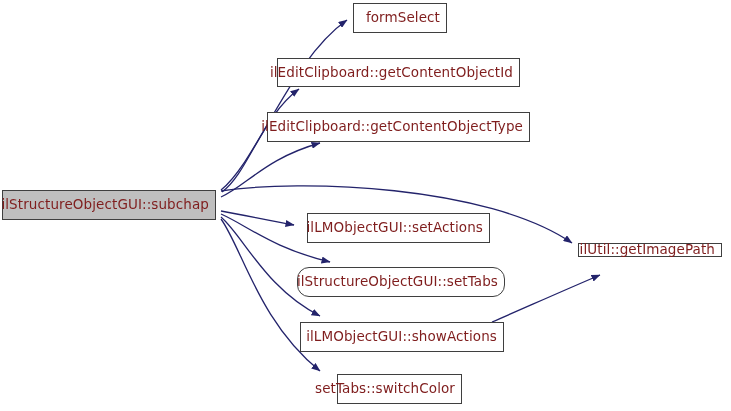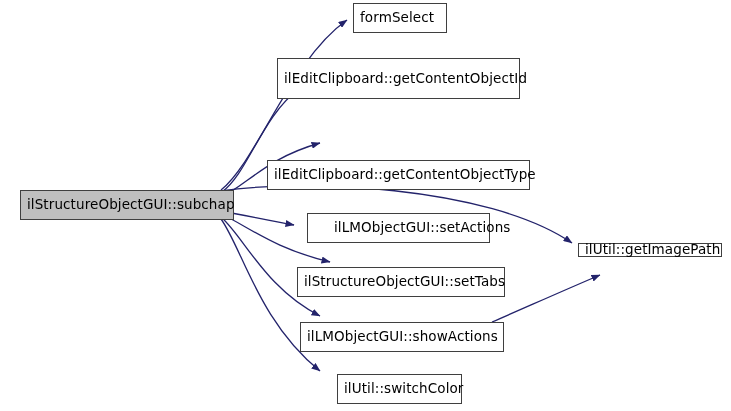--- a/index.html
+++ b/index.html
@@ -22,23 +22,23 @@
     width: 731px;
     height: 411px;
   }
   .node {
     position: absolute;
     box-sizing: border-box;
     border: 1px solid #3f3f3f;
     background: #ffffff;
     display: flex;
     align-items: center;
-    justify-content: flex-start;
+    justify-content: flex-end;
     white-space: nowrap;
-    color: #000000;
+    color: #7f1d1d;
     font-size: 13.5px;
     line-height: 1;
     letter-spacing: 0.1px;
     z-index: 2;
   }
   .node.root {
     background: #bfbfbf;
   }
   .node .label {
     display: block;
@@ -63,42 +63,42 @@
         <path d="M221,191 C300,179 487,185 572,243" fill="none" stroke="#23236b" stroke-width="1.3" marker-end="url(#arrowhead)"></path>
         <path d="M221,211 C244,215 266,220 294,225" fill="none" stroke="#23236b" stroke-width="1.3" marker-end="url(#arrowhead)"></path>
         <path d="M221,214 C248,226 272,248 330,262" fill="none" stroke="#23236b" stroke-width="1.3" marker-end="url(#arrowhead)"></path>
         <path d="M221,217 C244,237 265,288 320,316" fill="none" stroke="#23236b" stroke-width="1.3" marker-end="url(#arrowhead)"></path>
         <path d="M221,219 C242,248 259,322 320,371" fill="none" stroke="#23236b" stroke-width="1.3" marker-end="url(#arrowhead)"></path>
         <path d="M492,322 C520,310 560,292 600,275" fill="none" stroke="#23236b" stroke-width="1.3" marker-end="url(#arrowhead)"></path>
       </g>
   </svg>
 
   <div id="node-layer">
-      <div class="node root" style="left: 20px; top: 190px; width: 214px; height: 30px; border-color: rgb(63, 63, 63); background: rgb(191, 191, 191);">
+      <div class="node root" style="left: 2px; top: 190px; width: 214px; height: 30px; border-color: rgb(63, 63, 63); background: rgb(191, 191, 191);">
         <span class="label">ilStructureObjectGUI::subchap</span>
       </div>
       <div class="node" style="left: 353px; top: 3px; width: 94px; height: 30px; border-color: rgb(63, 63, 63); background: rgb(255, 255, 255);">
         <span class="label">formSelect</span>
       </div>
-      <div class="node" style="left: 277px; top: 58px; width: 243px; height: 41px; border-color: rgb(63, 63, 63); background: rgb(255, 255, 255);">
+      <div class="node" style="left: 277px; top: 58px; width: 243px; height: 29px; border-color: rgb(63, 63, 63); background: rgb(255, 255, 255);">
         <span class="label">ilEditClipboard::getContentObjectId</span>
       </div>
-      <div class="node" style="left: 267px; top: 112px; width: 263px; height: 30px; border-color: rgb(63, 63, 63); background: rgb(255, 255, 255); margin-top: 48px;">
+      <div class="node" style="left: 267px; top: 112px; width: 263px; height: 30px; border-color: rgb(63, 63, 63); background: rgb(255, 255, 255);">
         <span class="label">ilEditClipboard::getContentObjectType</span>
       </div>
       <div class="node" style="left: 307px; top: 213px; width: 183px; height: 30px; border-color: rgb(63, 63, 63); background: rgb(255, 255, 255); padding-left: 20px;">
         <span class="label">ilLMObjectGUI::setActions</span>
       </div>
-      <div class="node" style="left: 297px; top: 267px; width: 208px; height: 30px; border-color: rgb(63, 63, 63); background: rgb(255, 255, 255);">
+      <div class="node" style="left: 297px; top: 267px; width: 208px; height: 30px; border-color: rgb(63, 63, 63); background: rgb(255, 255, 255); border-radius: 12px;">
         <span class="label">ilStructureObjectGUI::setTabs</span>
       </div>
       <div class="node" style="left: 300px; top: 322px; width: 204px; height: 30px; border-color: rgb(63, 63, 63); background: rgb(255, 255, 255);">
         <span class="label">ilLMObjectGUI::showActions</span>
       </div>
       <div class="node" style="left: 337px; top: 374px; width: 125px; height: 30px; border-color: rgb(63, 63, 63); background: rgb(255, 255, 255);">
-        <span class="label">ilUtil::switchColor</span>
+        <span class="label">setTabs::switchColor</span>
       </div>
       <div class="node" style="left: 578px; top: 243px; width: 144px; height: 14px; border-color: rgb(63, 63, 63); background: rgb(255, 255, 255);">
         <span class="label">ilUtil::getImagePath</span>
       </div>
     </div>
 
 </div>
 
 </body></html>

